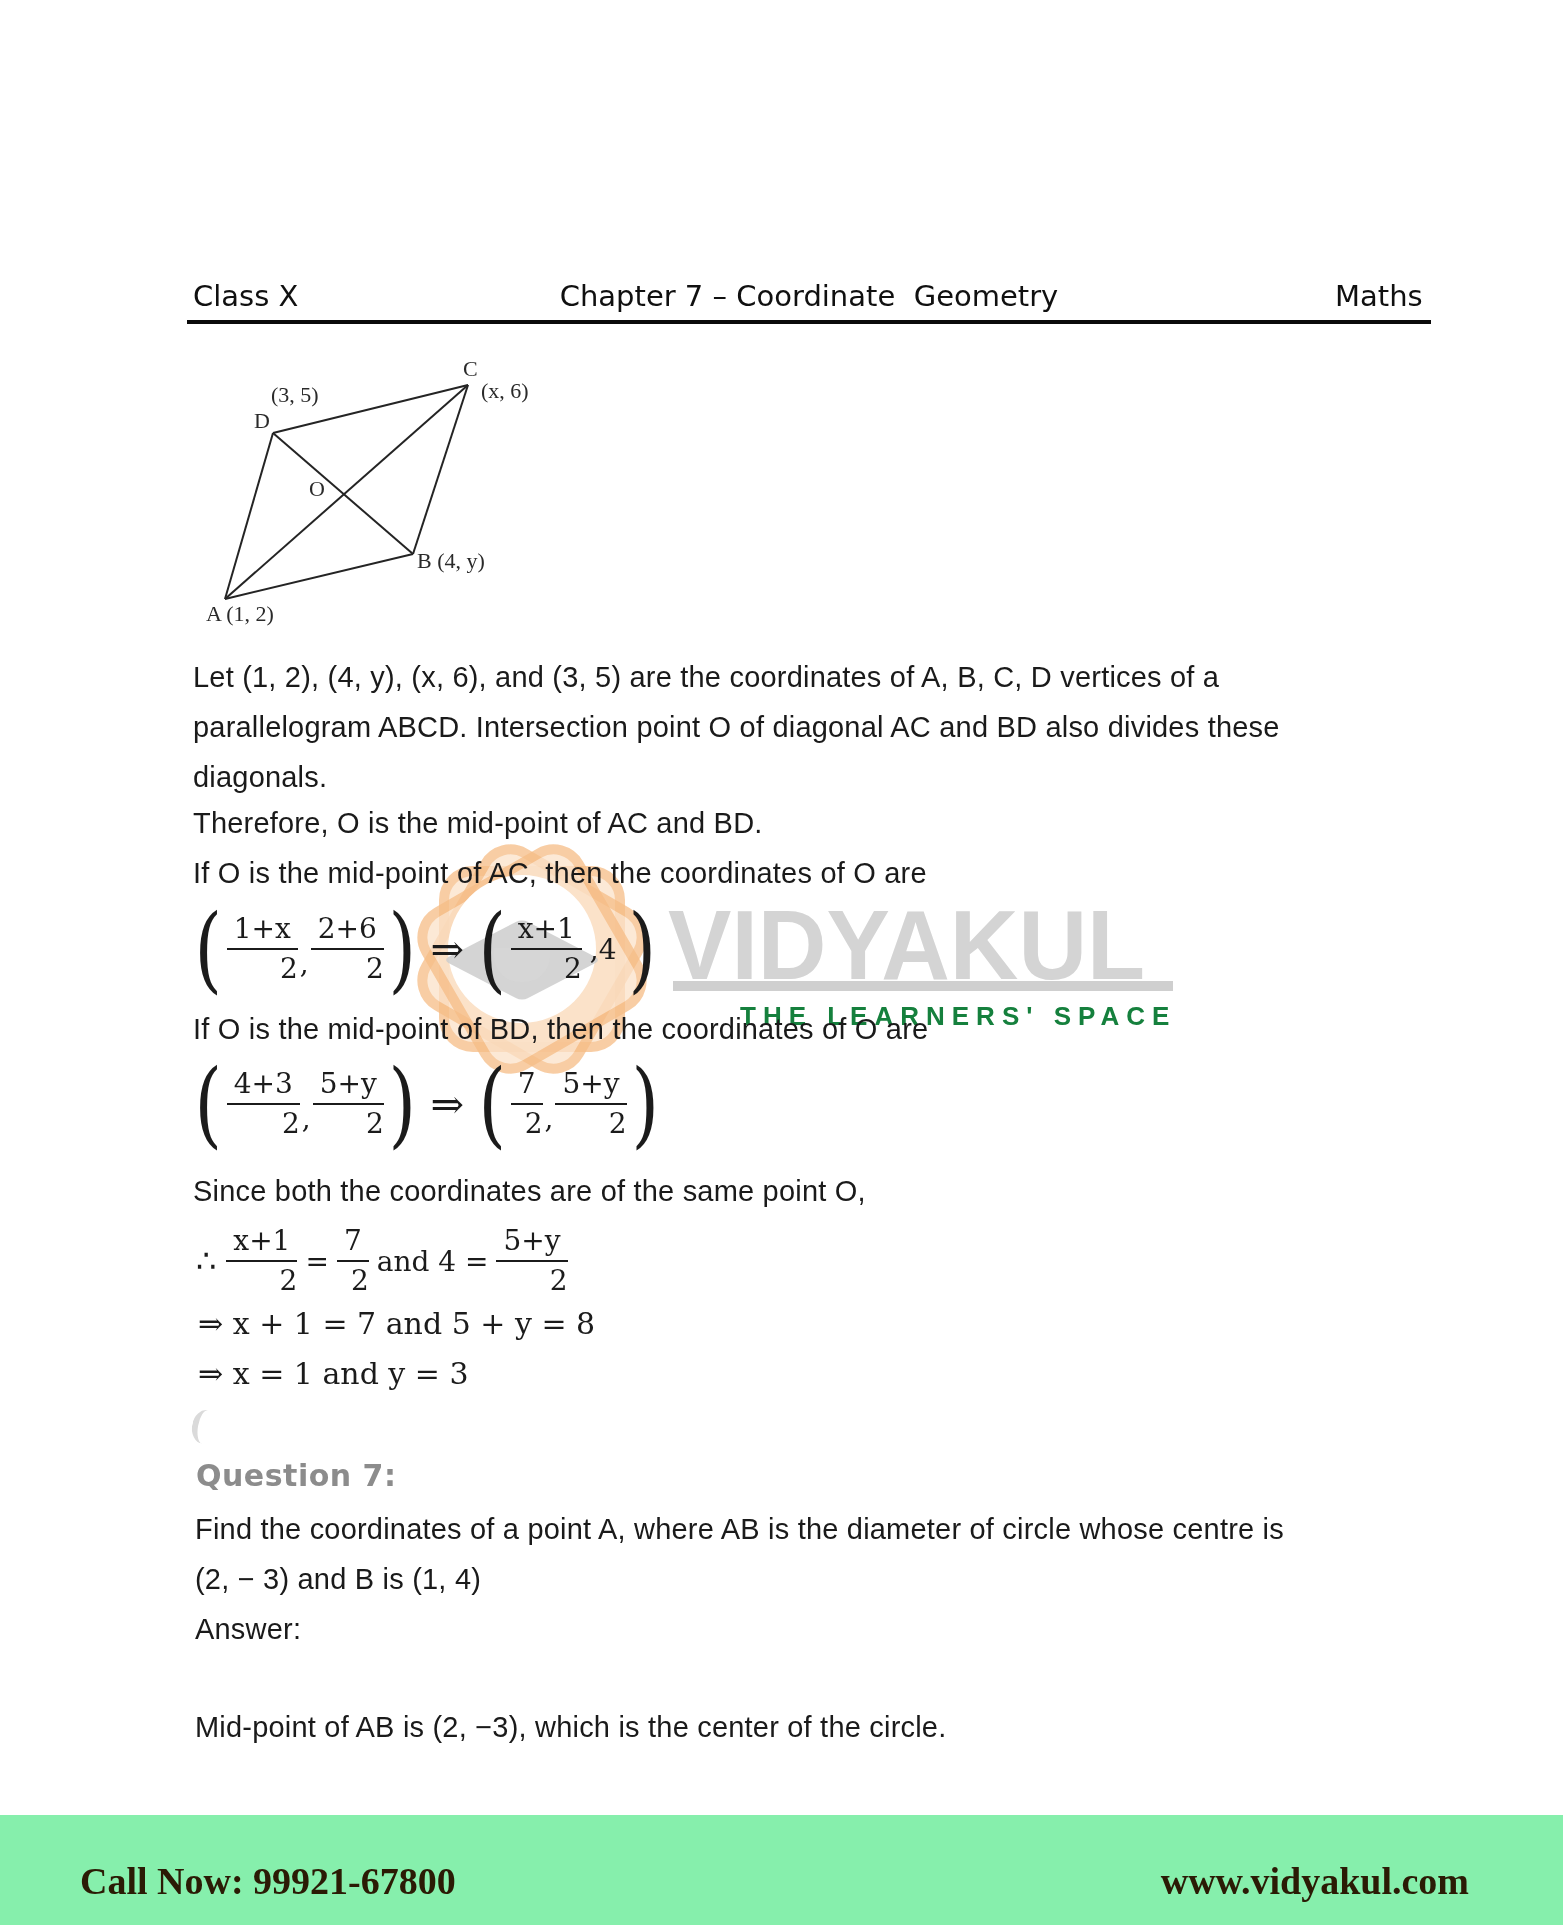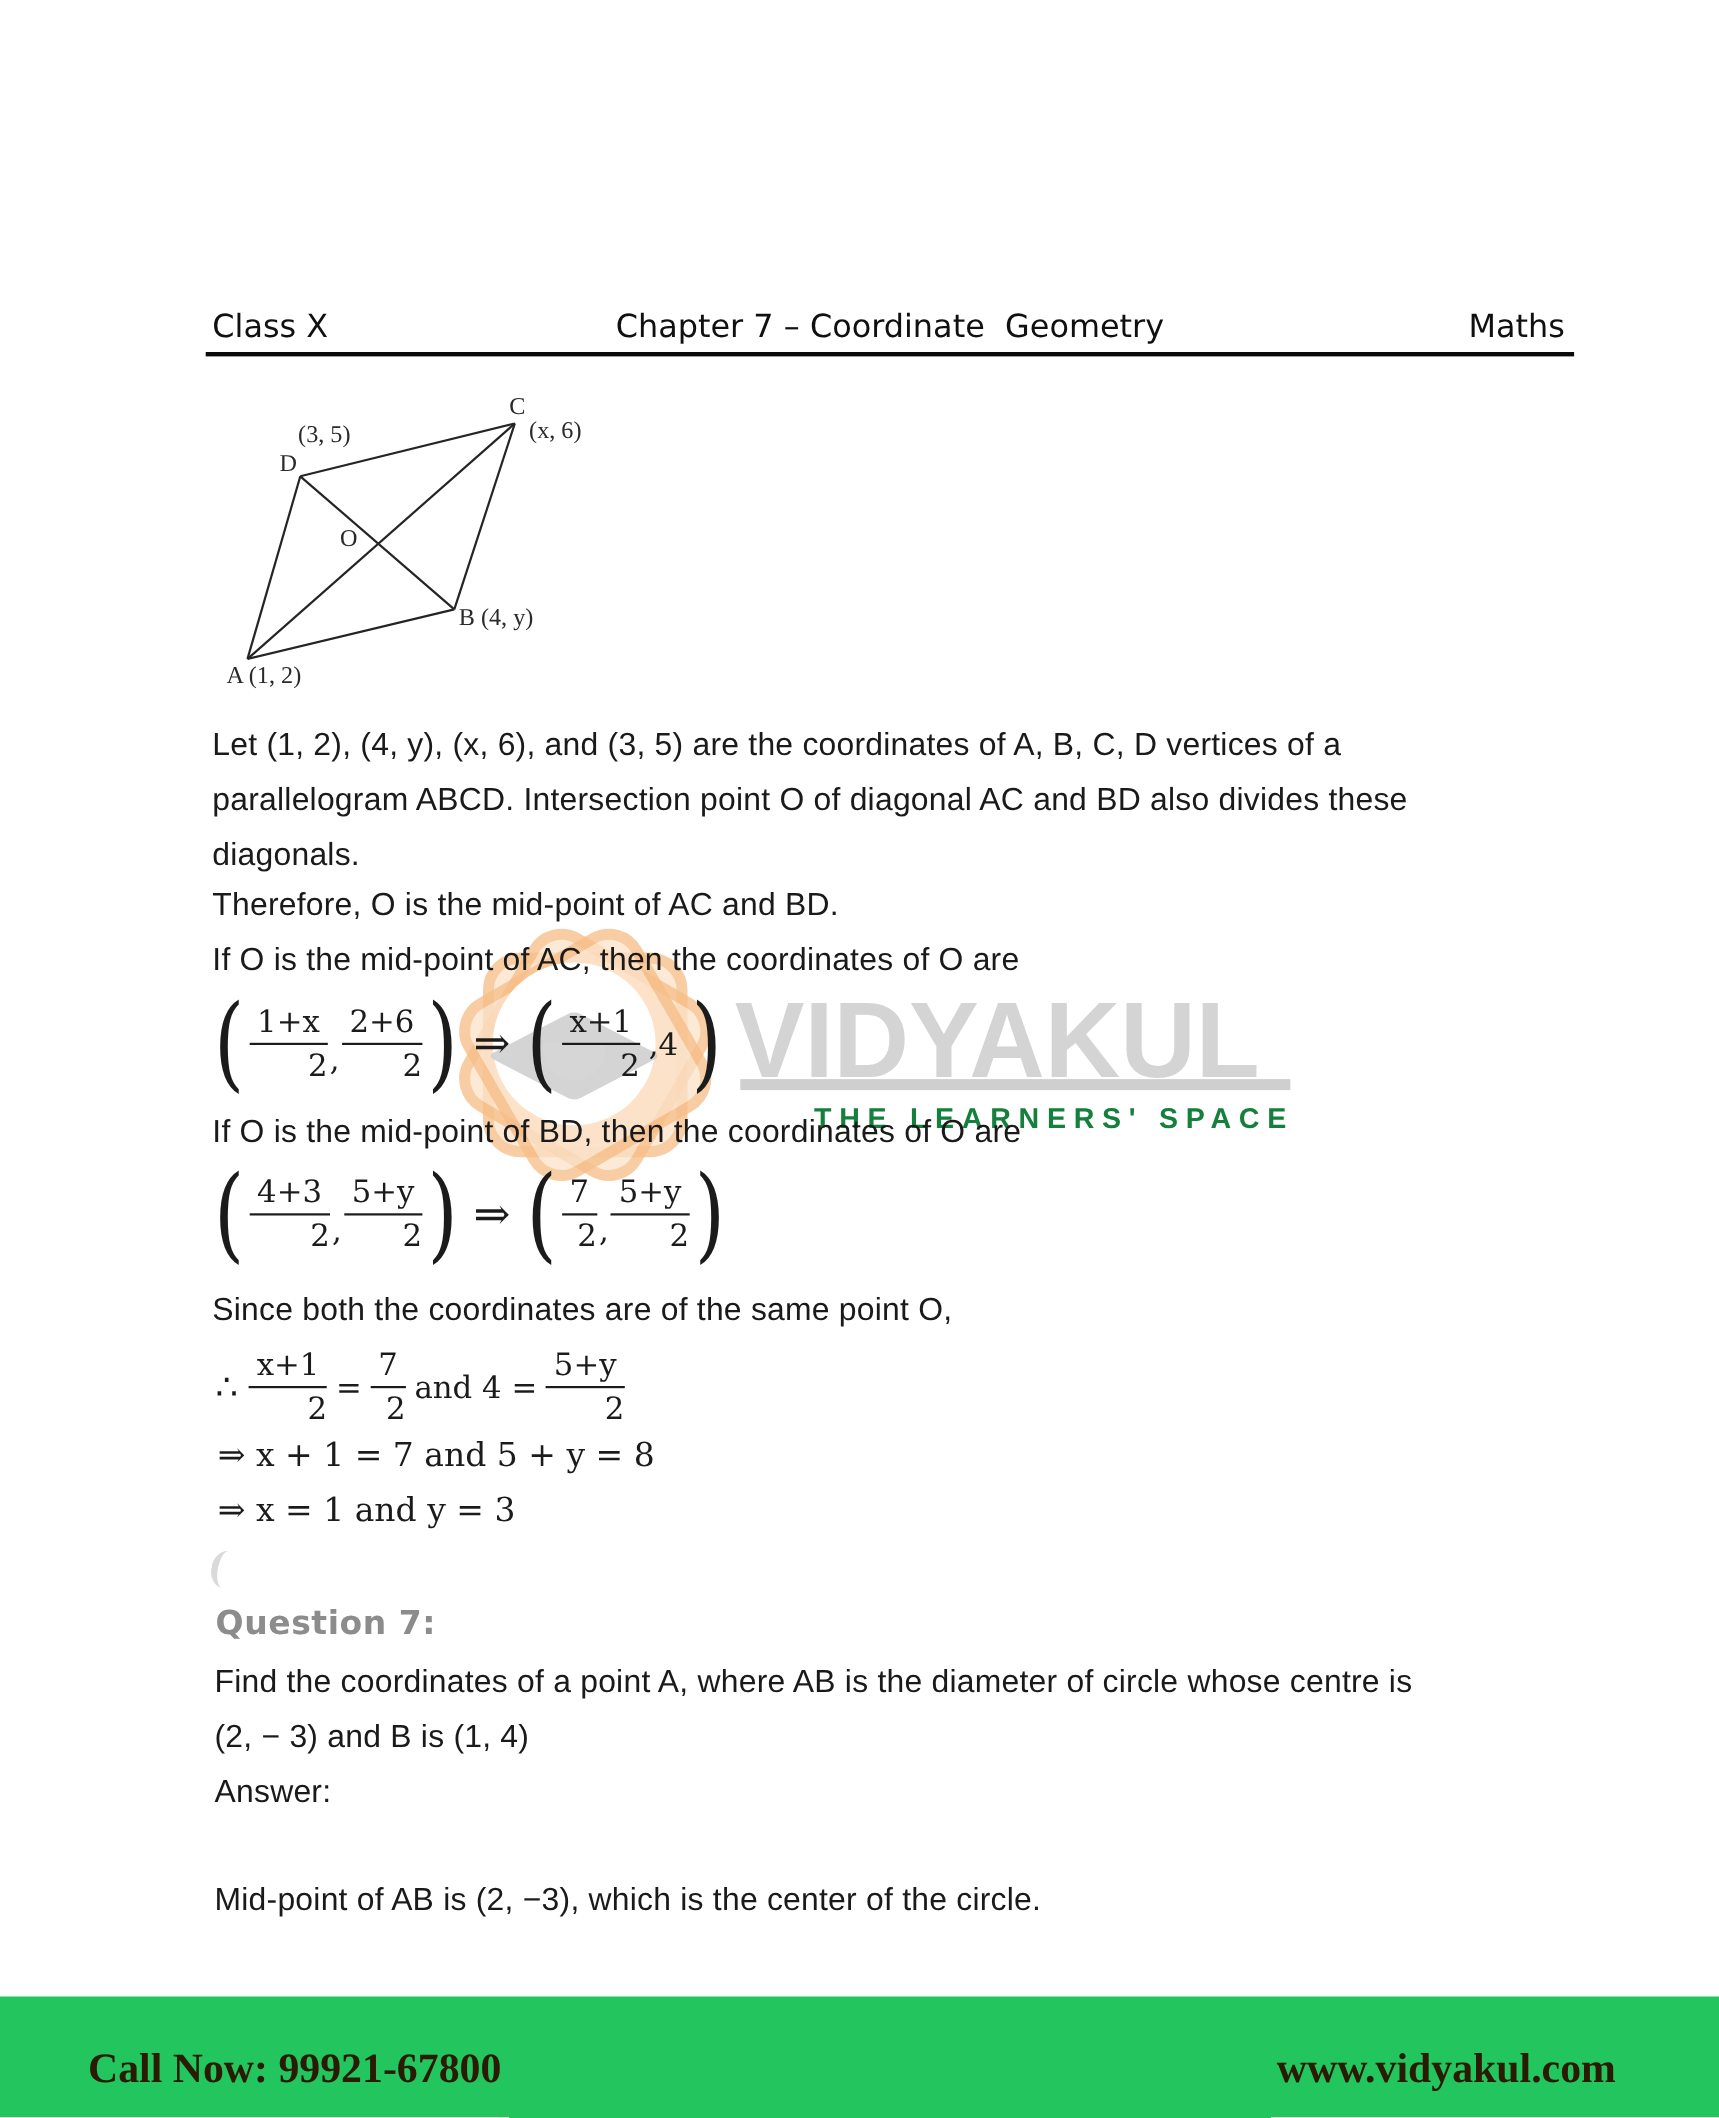--- a/index.html
+++ b/index.html
@@ -177,18 +177,18 @@
 
   <div class="abs math mathline" style="left:198px; top:1306px;">⇒ x + 1 = 7 and 5 + y = 8</div>
   <div class="abs math mathline" style="left:198px; top:1356px;">⇒ x = 1 and y = 3</div>
 
   <div class="abs q7head" style="left: 196px; top: 1458px; color: rgb(140, 140, 140);">Question 7:</div>
   <div class="abs bodytext" style="left:195px; top:1513px;">Find the coordinates of a point A, where AB is the diameter of circle whose centre is</div>
   <div class="abs bodytext" style="left:195px; top:1563px;">(2, − 3) and B is (1, 4)</div>
   <div class="abs bodytext" style="left:195px; top:1613px;">Answer:</div>
   <div class="abs bodytext" style="left:195px; top:1711px;">Mid-point of AB is (2, −3), which is the center of the circle.</div>
 
-  <div class="abs footer-bar" style="top: 1815px; z-index: 3; background: #22c55e; color: rgb(43, 27, 5);">
+  <div class="abs footer-bar" style="top: 1815px; z-index: 3; background: #86efac; color: rgb(43, 27, 5);">
     <div class="abs footer-text" style="left:80px; top:44px;">Call Now: 99921-67800</div>
     <div class="abs footer-text" style="right:94px; top:44px;">www.vidyakul.com</div>
   </div>
 
 </div>
 
 </body></html>

